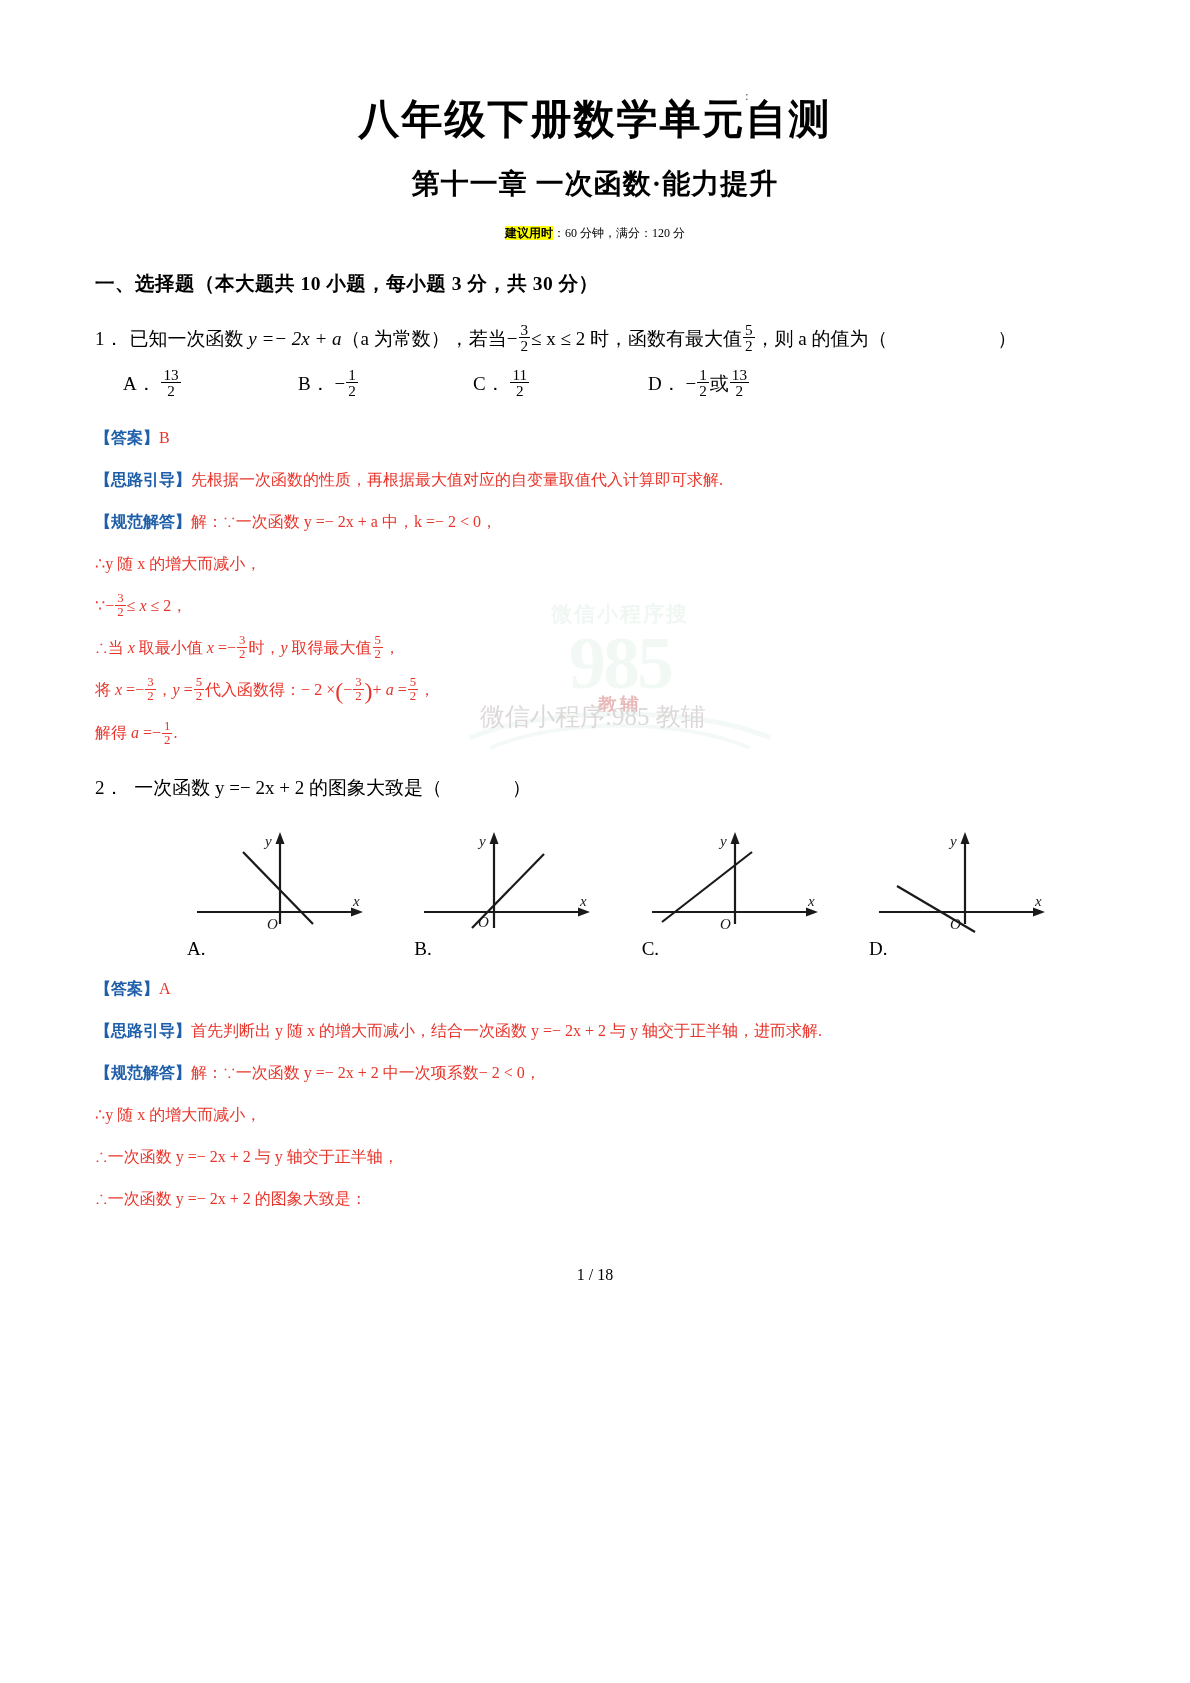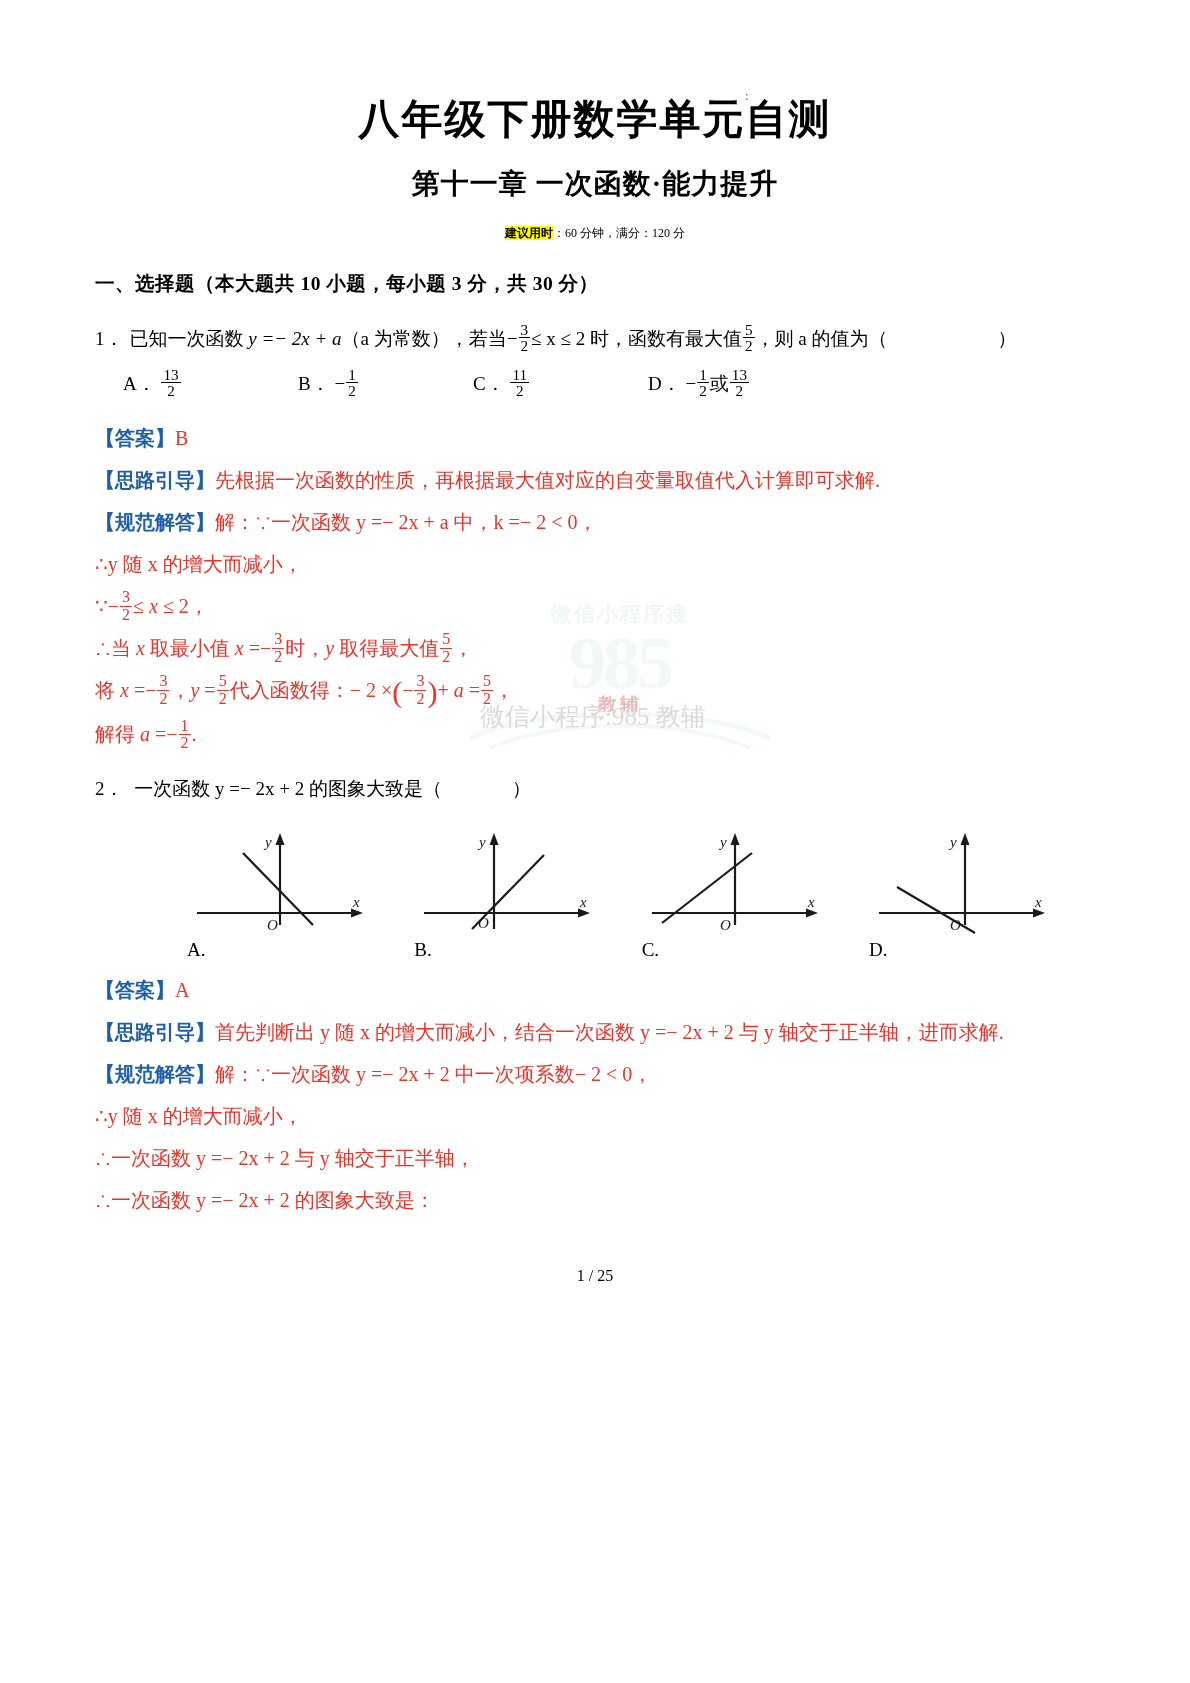--- a/index.html
+++ b/index.html
@@ -123,21 +123,21 @@
   .opt-row{
     display:flex;
     font-size:19px;
     padding-left:28px;
     margin:4px 0 14px 0;
     line-height:38px;
   }
   .opt{ width:175px; }
   
   .ans-line{
-    font-size:20px;
+    font-size:16px;
     line-height:42px;
     color:#e8342a;
     margin:0;
     position:relative;
     z-index:2;
   }
   .tag{ color:#1f5fa9; font-weight:bold; }
   .ans-letter{ color:#e8342a; }
   
   .graph-row{
@@ -302,14 +302,14 @@
     <span class="tag">【思路引导】</span><span>首先判断出 y 随 x 的增大而减小，结合一次函数 y =− 2x + 2 与 y 轴交于正半轴，进而求解.</span>
   </div>
 
   <div class="ans-line">
     <span class="tag">【规范解答】</span><span>解：∵一次函数 y =− 2x + 2 中一次项系数− 2 &lt; 0，</span>
   </div>
   <div class="ans-line">∴y 随 x 的增大而减小，</div>
   <div class="ans-line">∴一次函数 y =− 2x + 2 与 y 轴交于正半轴，</div>
   <div class="ans-line">∴一次函数 y =− 2x + 2 的图象大致是：</div>
 
-  <div class="footer">1 / 25</div>
+  <div class="footer">1 / 18</div>
 </div>
 
 </body></html>

